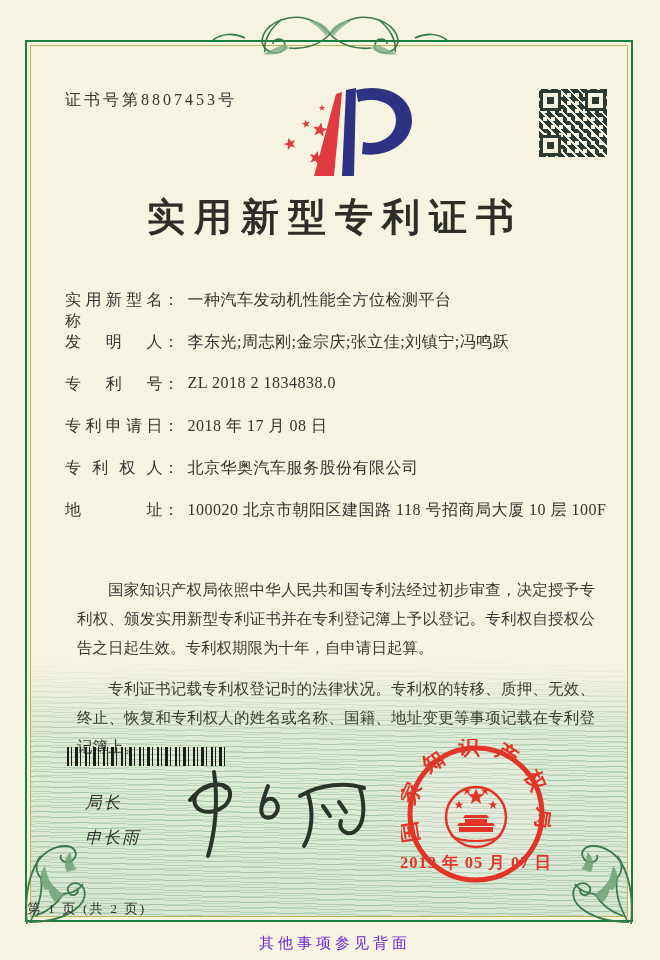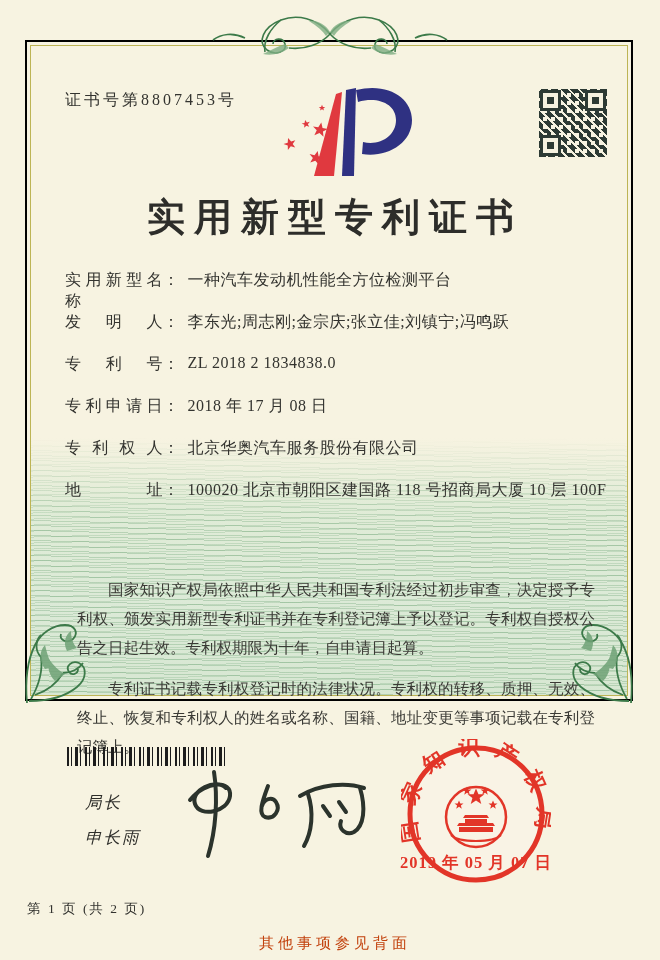--- a/index.html
+++ b/index.html
@@ -3,22 +3,22 @@
 <meta charset="utf-8">
 <style>
   html,body{margin:0;padding:0;}
   body{
     width:660px;height:960px;position:relative;overflow:hidden;
     background:#f7f3e1;
     font-family:"Liberation Serif","DejaVu Serif",serif;
     color:#33332f;
   }
   .cert-box{
-    position:absolute;left:25px;top:40px;width:608px;height:661px;
-    border:2px solid #000000;box-sizing:border-box;
+    position:absolute;left:25px;top:40px;width:608px;height:882px;
+    border:2px solid #15803d;box-sizing:border-box;
   }
   .cert-box::after{
     content:"";position:absolute;inset:3px;border:1px solid #bdb455;pointer-events:none;
   }
   
   .guilloche{
     position:absolute;left:3px;right:3px;bottom:3px;height:258px;z-index:0;
     background:linear-gradient(180deg,rgba(216,233,211,0) 0,rgba(216,233,211,.75) 70px,#dcead7 160px,#d7e7d2 100%);
   }
   .guilloche::before{
@@ -44,21 +44,21 @@
       repeating-linear-gradient(0deg,#2d3a34 0 4px,transparent 4px 8px);
   }
   .qr .f{position:absolute;width:15px;height:15px;border:3px solid #2d3a34;background:#f6f2e0;}
   .qr .f::after{content:"";position:absolute;left:4px;top:4px;width:7px;height:7px;background:#2d3a34;}
   .qr .f.tl{left:1px;top:1px}.qr .f.tr{right:1px;top:1px}.qr .f.bl{left:1px;bottom:1px}
 
   .title{
     position:absolute;left:12px;right:0;top:150px;text-align:center;z-index:3;
     font-size:38px;font-weight:bold;letter-spacing:9px;color:#2d2d2a;
   }
-  .fields{position:absolute;left:38px;top:228px;width:548px;font-size:16px;z-index:3;}
+  .fields{position:absolute;left:38px;top:248px;width:548px;font-size:16px;z-index:3;}
   .frow{position:relative;height:42px;letter-spacing:.5px;}
   .flabel{
     display:inline-block;width:98px;vertical-align:top;
     text-align:justify;text-align-last:justify;
   }
   .fcolon{display:inline-block;vertical-align:top;margin-right:8px;}
   .fvalue{display:inline-block;vertical-align:top;max-width:420px;}
   .frow .second{position:absolute;left:255px;top:0;white-space:nowrap;}
   .frow .second .flabel{width:84px;}
 
@@ -76,21 +76,21 @@
   }
   .sig-block{position:absolute;left:58px;top:750px;font-size:16.5px;letter-spacing:2px;z-index:3;color:#2e2e2a;}
   .sig-block .line{height:35px;font-style:italic;}
   .signature-svg{position:absolute;left:135px;top:718px;z-index:3;}
   .seal{position:absolute;left:374px;top:697px;z-index:4;}
   .seal-date{
     position:absolute;left:366px;top:810px;width:166px;text-align:center;z-index:5;
     color:#e23528;font-size:16.5px;font-weight:bold;letter-spacing:1px;
   }
   .page-indicator{position:absolute;left:0;right:0;top:858px;font-size:13.5px;letter-spacing:2px;z-index:3;}
-  .footer-note{position:absolute;left:10px;right:0;top:934px;text-align:center;font-size:15px;letter-spacing:4px;color:#c2410c;}
+  .footer-note{position:absolute;left:10px;right:0;top:934px;text-align:center;font-size:15px;letter-spacing:4px;color:#6d28d9;}
 </style>
 </head>
 <body>
 
 <svg class="top-flourish" width="250" height="62" viewBox="0 0 250 62">
   <g stroke="#3c7a49" fill="none" stroke-width="1.6">
     <path d="M125,30 C112,14 92,10 76,16 C58,23 52,38 62,46 C70,52 82,48 80,40 C78,33 68,34 68,40"></path>
     <path d="M125,30 C138,14 158,10 174,16 C192,23 198,38 188,46 C180,52 168,48 170,40 C172,33 182,34 182,40"></path>
     <path d="M125,30 C116,40 100,46 84,44 M125,30 C134,40 150,46 166,44"></path>
     <path d="M76,16 C66,24 58,36 60,48 M174,16 C184,24 192,36 190,48"></path>

